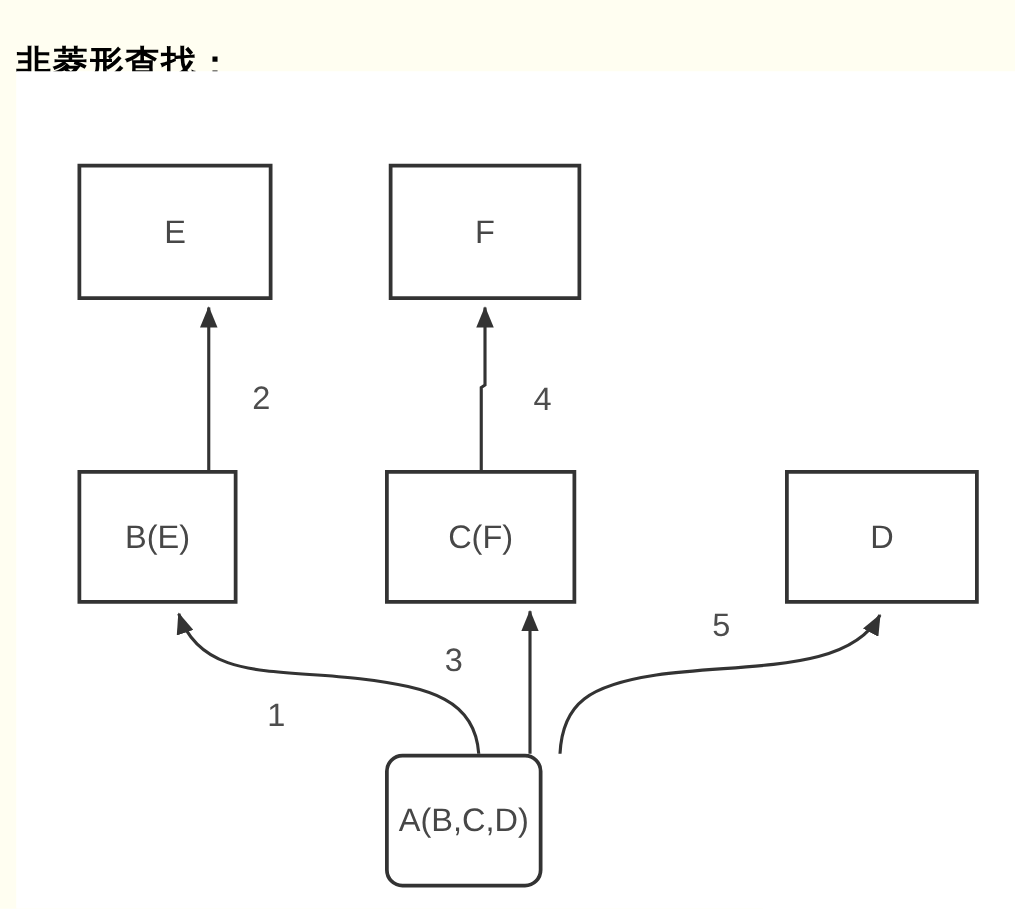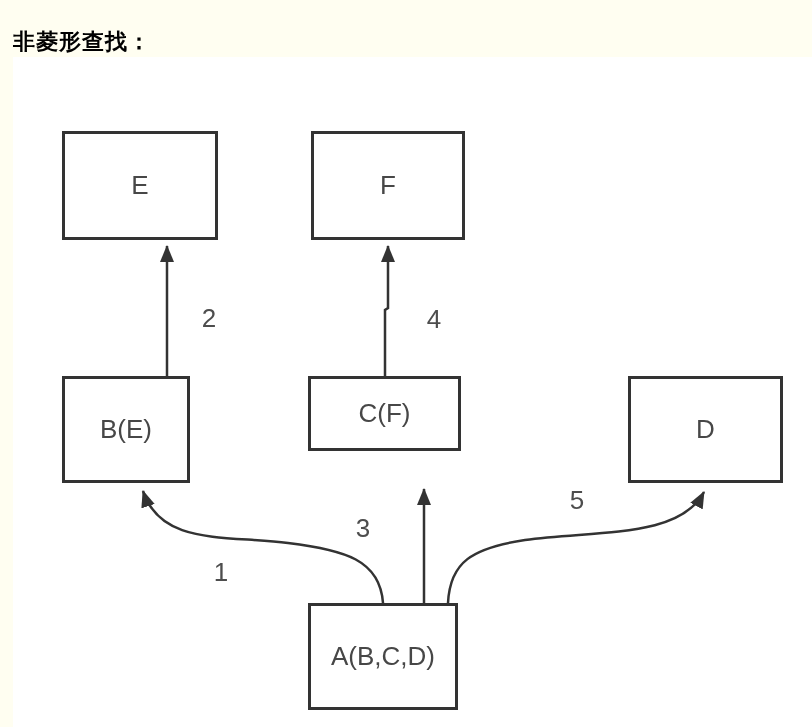--- a/index.html
+++ b/index.html
@@ -11,21 +11,21 @@
     height: 727px;
     position: relative;
     overflow: hidden;
     background: #fffef1;
     font-family: "Liberation Sans", "DejaVu Sans", sans-serif;
   }
   .page-title {
     position: absolute;
     left: 13px;
     top: 9px;
-    font-size: 22px;
+    font-size: 28px;
     font-weight: bold;
     color: #000000;
     letter-spacing: 1px;
     white-space: nowrap;
   }
   .canvas {
     position: absolute;
     left: 13px;
     top: 57px;
     width: 799px;
@@ -47,23 +47,23 @@
     background: #ffffff;
     display: flex;
     align-items: center;
     justify-content: center;
     font-size: 26px;
     color: #474747;
   }
   .node-e { left: 62px;  top: 131px; width: 156px; height: 109px; }
   .node-f { left: 311px; top: 131px; width: 154px; height: 109px; }
   .node-b { left: 62px;  top: 376px; width: 128px; height: 107px; }
-  .node-c { left: 308px; top: 376px; width: 153px; height: 75px; }
+  .node-c { left: 308px; top: 376px; width: 153px; height: 107px; }
   .node-d { left: 628px; top: 376px; width: 155px; height: 107px; }
-  .node-a { left: 308px; top: 603px; width: 150px; height: 107px; }
+  .node-a { left: 308px; top: 603px; width: 126px; height: 107px; border-radius: 14px; }
   .edge-label {
     position: absolute;
     width: 30px;
     height: 32px;
     line-height: 32px;
     text-align: center;
     font-size: 26px;
     color: #4d4d4d;
   }
   .edge-label-1 { left: 206px; top: 556px; }

